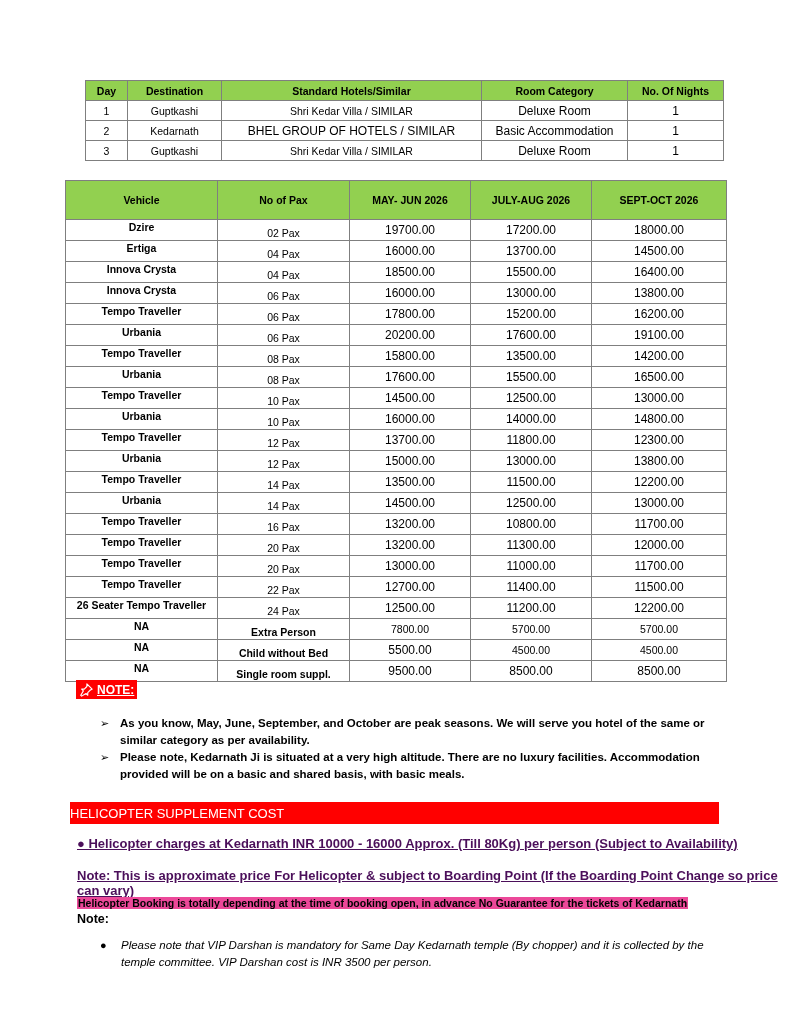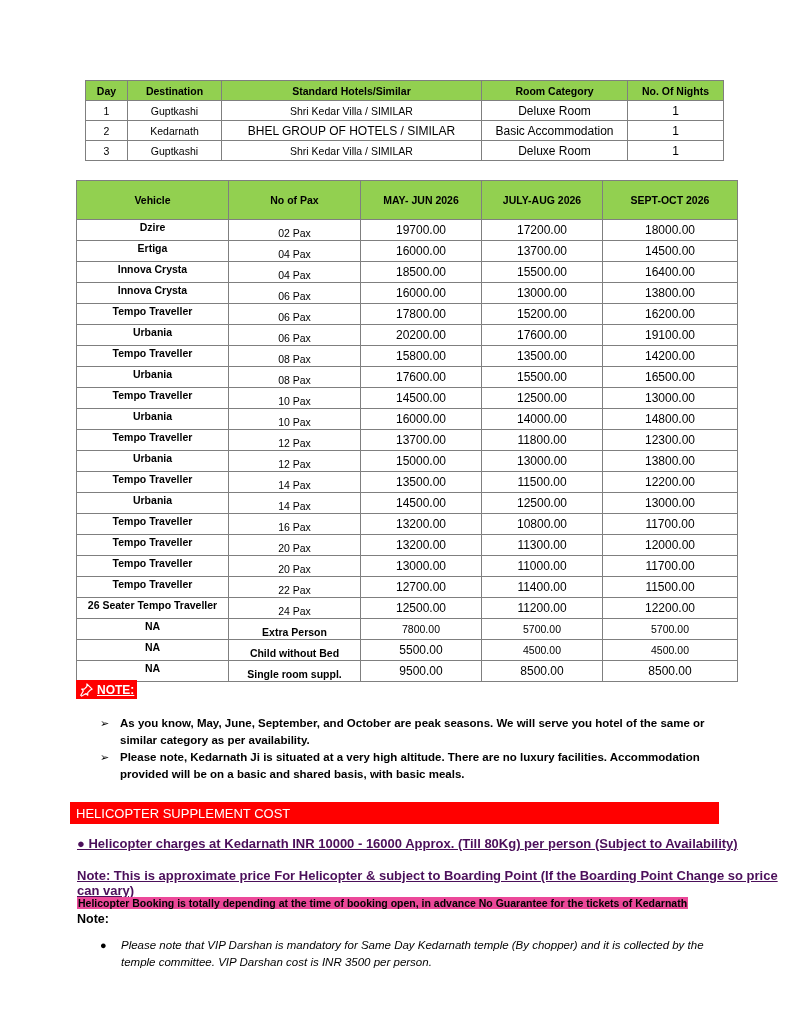--- a/index.html
+++ b/index.html
@@ -9,40 +9,40 @@
   td, th { border: 1px solid #7f7f7f; padding: 0; text-align: center; vertical-align: middle; overflow: hidden; white-space: nowrap; }
   th { background: #92d050; font-weight: bold; }
 
   
   #itinerary { left: 77px; top: 80px; width: 638px; margin-left: 8px; }
   #itinerary th { height: 19px; font-size: 10.5px; }
   #itinerary td { height: 19px; font-size: 10.5px; }
   #itinerary td.big { font-size: 12px; }
 
   
-  #rates { left: 65px; top: 180px; width: 661px; margin-left: 11px; }
+  #rates { left: 65px; top: 180px; width: 661px; }
   #rates th { height: 38px; font-size: 10.5px; }
   #rates td { height: 19px; font-size: 12px; }
   #rates td.veh { font-weight: bold; font-size: 10.5px; vertical-align: top; padding-top: 1px; }
   #rates td.pax { font-size: 10.5px; vertical-align: bottom; padding-bottom: 1px; }
   #rates td.paxb { font-weight: bold; font-size: 10.5px; vertical-align: bottom; padding-bottom: 1px; }
   #rates td.small { font-size: 10.5px; }
 
   .note-badge { position: absolute; left: 76px; top: 680px; height: 19px; padding: 0 3px;
                 background: #ff0000; color: #fff; font-weight: bold; font-size: 12px;
                 display: flex; align-items: center; gap: 4px; }
   .note-badge .lbl { text-decoration: underline; }
   .pin { width: 14px; height: 14px; }
 
   .bullets { position: absolute; left: 100px; top: 715px; width: 620px; margin: 0; padding: 0; list-style: none; }
   .bullets li { position: relative; padding-left: 20px; font-weight: bold; font-size: 11.5px; line-height: 17px; }
   .bullets li .arrow { position: absolute; left: 0; top: 0; font-size: 11px; }
 
   .heli-band { position: absolute; left: 70px; top: 802px; width: 649px; height: 22px; background: #ff0000;
-               color: #fff; font-size: 13px; display: flex; align-items: center; padding-left: 6px; box-sizing: border-box; }
+               color: #fff; font-size: 13px; display: flex; align-items: center; box-sizing: border-box; }
 
   .purple { position: absolute; left: 77px; color: #4b0f5a; font-weight: bold; font-size: 13px; text-decoration: underline; }
   .highlight { position: absolute; left: 77px; top: 897px; font-weight: bold; font-size: 10.5px; background: #ec4899; padding: 0 1px; }
   .note2 { position: absolute; left: 77px; top: 912px; font-weight: bold; font-size: 12.5px; }
   .vip { position: absolute; left: 100px; top: 937px; width: 625px; margin: 0; padding: 0; list-style: none; }
   .vip li { position: relative; padding-left: 21px; font-style: italic; font-size: 11.5px; line-height: 17px; }
   .vip li .dot { position: absolute; left: 0; top: 0; font-style: normal; font-size: 11px; }
 </style>
 </head>
 <body>

